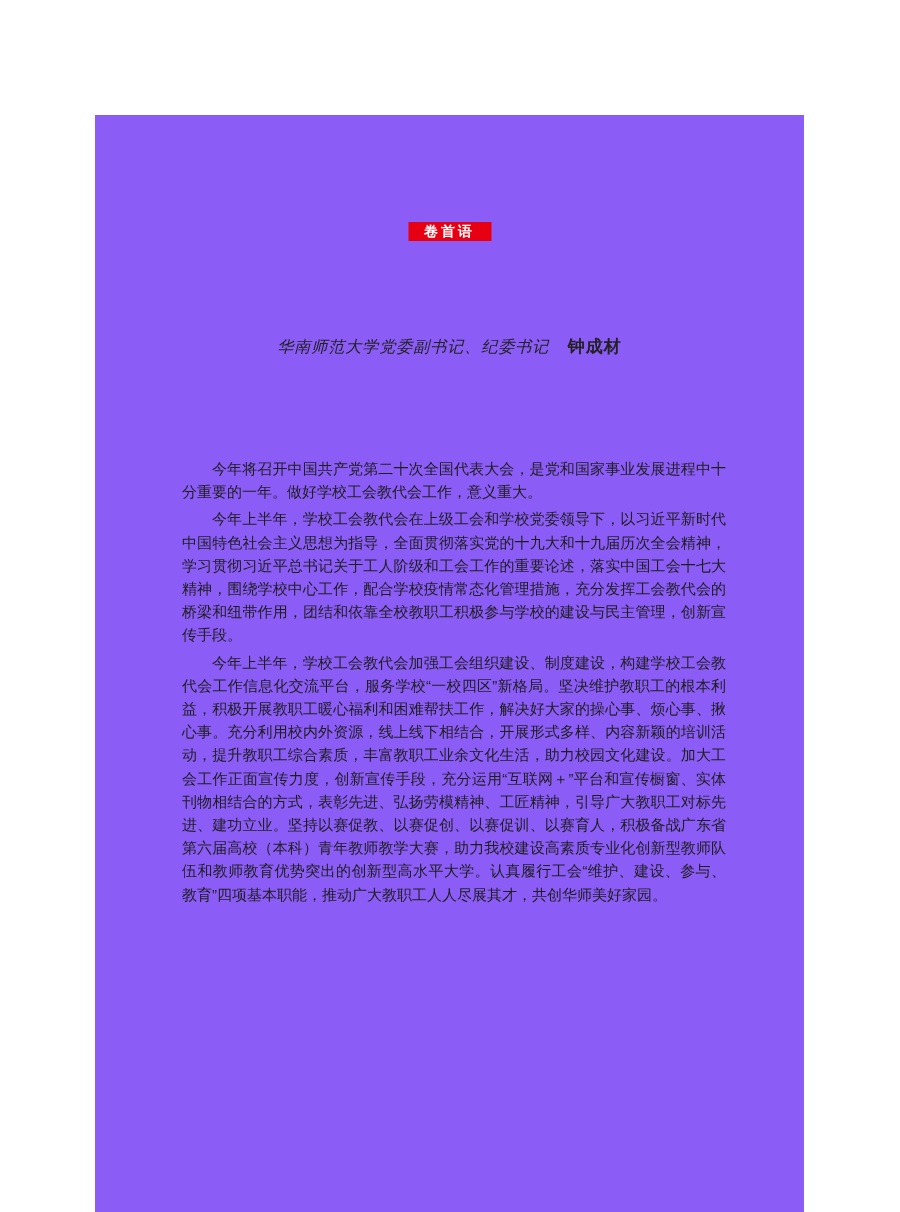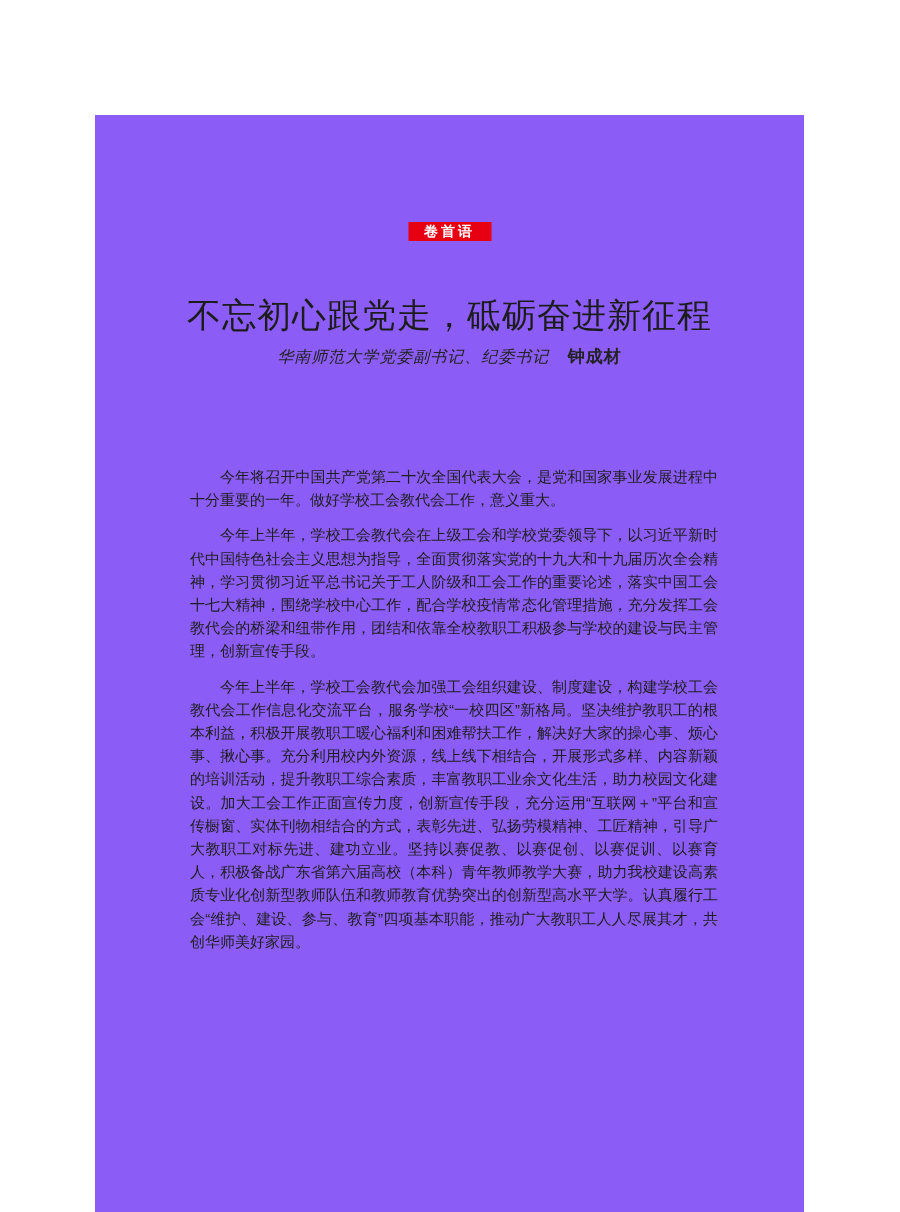--- a/index.html
+++ b/index.html
@@ -51,21 +51,20 @@
     white-space: nowrap;
   }
   .byline {
     position: absolute;
     top: 220px;
     left: 0;
     width: 100%;
     text-align: center;
     color: #222222;
     white-space: nowrap;
-    margin-top: 10px;
   }
   .byline .role {
     font-family: "Liberation Serif", serif;
     font-style: italic;
     font-size: 16px;
     letter-spacing: 1px;
   }
   .byline .author {
     font-family: "Liberation Sans", sans-serif;
     font-style: normal;
@@ -78,33 +77,32 @@
     position: absolute;
     left: 83px;
     top: 338px;
     width: 552px;
     color: #1e1e1e;
     font-size: 15px;
     line-height: 23.2px;
     text-align: justify;
   }
   .content p {
-    margin: 12px;
+    margin: 4px;
     text-indent: 2em;
   }
 </style>
 </head>
 <body>
 
 <div class="canvas">
   <div class="page">
 
     <div class="badge">卷首语</div>
 
-    <h1 class="title">不忘初心跟党走，砥砺奋进新征程</h1>
 
     <div class="byline">
       <span class="role">华南师范大学党委副书记、纪委书记</span>
       <span class="author">钟成材</span>
     </div>
 
     <div class="content">
       <p>今年将召开中国共产党第二十次全国代表大会，是党和国家事业发展进程中十分重要的一年。做好学校工会教代会工作，意义重大。</p>
       <p>今年上半年，学校工会教代会在上级工会和学校党委领导下，以习近平新时代中国特色社会主义思想为指导，全面贯彻落实党的十九大和十九届历次全会精神，学习贯彻习近平总书记关于工人阶级和工会工作的重要论述，落实中国工会十七大精神，围绕学校中心工作，配合学校疫情常态化管理措施，充分发挥工会教代会的桥梁和纽带作用，团结和依靠全校教职工积极参与学校的建设与民主管理，创新宣传手段。</p>
       <p>今年上半年，学校工会教代会加强工会组织建设、制度建设，构建学校工会教代会工作信息化交流平台，服务学校“一校四区”新格局。坚决维护教职工的根本利益，积极开展教职工暖心福利和困难帮扶工作，解决好大家的操心事、烦心事、揪心事。充分利用校内外资源，线上线下相结合，开展形式多样、内容新颖的培训活动，提升教职工综合素质，丰富教职工业余文化生活，助力校园文化建设。加大工会工作正面宣传力度，创新宣传手段，充分运用“互联网＋”平台和宣传橱窗、实体刊物相结合的方式，表彰先进、弘扬劳模精神、工匠精神，引导广大教职工对标先进、建功立业。坚持以赛促教、以赛促创、以赛促训、以赛育人，积极备战广东省第六届高校（本科）青年教师教学大赛，助力我校建设高素质专业化创新型教师队伍和教师教育优势突出的创新型高水平大学。认真履行工会“维护、建设、参与、教育”四项基本职能，推动广大教职工人人尽展其才，共创华师美好家园。</p>

